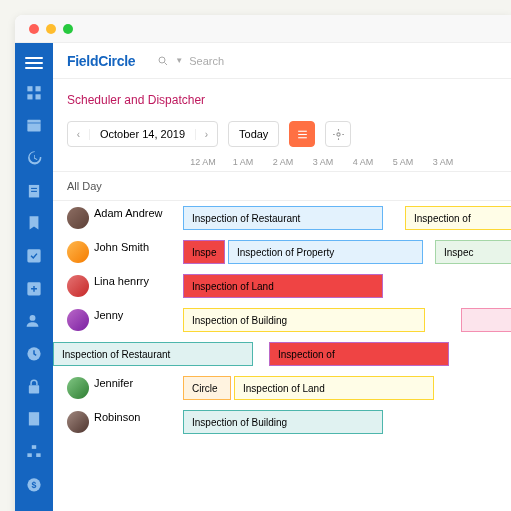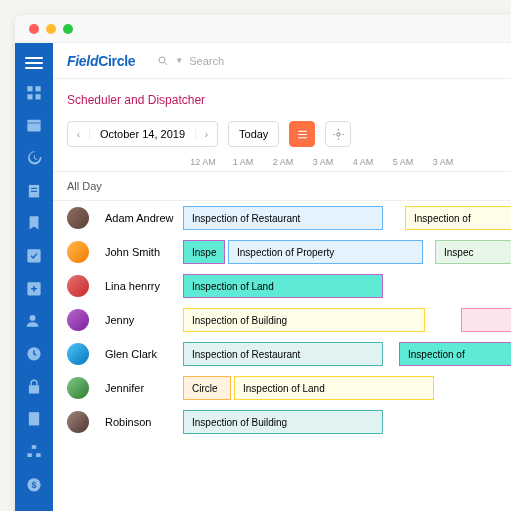--- a/index.html
+++ b/index.html
@@ -9,47 +9,47 @@
 .dot{width:10px;height:10px;border-radius:50%}
 .dot.r{background:#ff5f56}.dot.y{background:#ffbd2e}.dot.g{background:#27c93f}
 .app{display:flex;height:483px}
 .sidebar{width:38px;background:#1565c0;display:flex;flex-direction:column;align-items:center;padding-top:14px;gap:15px;flex-shrink:0}
 .sidebar .ic{width:18px;height:18px;fill:#bbdefb;opacity:0.75;cursor:pointer}
 .sidebar .hamburger{width:18px;height:12px;display:flex;flex-direction:column;justify-content:space-between;cursor:pointer}
 .sidebar .hamburger span{height:2px;background:#fff;border-radius:1px}
 .main{flex:1;display:flex;flex-direction:column;overflow:hidden}
 .header{height:36px;display:flex;align-items:center;padding:0 14px;border-bottom:1px solid #eee}
 .logo{font-size:14px;font-weight:700;color:#1565c0;letter-spacing:-0.3px;margin-right:22px}
-.logo .fc{font-style:italic}
+.logo .fc{}
 .search{display:flex;align-items:center;color:#aaa;font-size:11px;gap:6px}
 .search svg{width:12px;height:12px;fill:#aaa}
 .search .chev{font-size:8px}
 .subhead{font-size:12px;color:#be185d;padding:14px}
 .controls{display:flex;align-items:center;gap:10px;padding:0 14px 10px}
 .datebox{display:flex;align-items:center;border:1px solid #ddd;border-radius:4px;height:26px;overflow:hidden}
 .datebox .nav{width:22px;text-align:center;color:#999;font-size:10px;cursor:pointer;border-right:1px solid #eee}
 .datebox .nav:last-child{border:0;border-left:1px solid #eee}
 .datebox .date{font-size:11px;padding:0 10px}
 .today{border:1px solid #ddd;border-radius:4px;height:26px;padding:0 10px;font-size:11px;line-height:24px;cursor:pointer}
 .iconbox{width:26px;height:26px;border:1px solid #ddd;border-radius:4px;display:flex;align-items:center;justify-content:center;cursor:pointer}
 .iconbox.active{background:#ff7043;border-color:#ff7043}
 .iconbox svg{width:13px;height:13px;fill:#999}
 .iconbox.active svg{fill:#fff}
 .timeline-head{display:flex;padding-left:130px;font-size:9px;color:#999;padding-bottom:4px}
 .timeline-head span{width:40px;text-align:center}
 .allday{font-size:11px;color:#555;padding:8px 14px;border-top:1px solid #eee;border-bottom:1px solid #eee}
 .rows{}
 .row{display:flex;align-items:center;height:34px;position:relative}
-.row .user{display:flex;align-items:center;gap:16px;width:130px;padding-left:14px;flex-shrink:0}
+.row .user{display:flex;align-items:flex-start;gap:5px;width:130px;padding-left:14px;flex-shrink:0}
 .row .avatar{width:22px;height:22px;border-radius:50%;flex-shrink:0}
 .row .name{font-size:11px;white-space:nowrap}
 .row .bars{position:relative;flex:1;height:100%}
 .bar{position:absolute;top:5px;height:24px;border:1px solid;font-size:10px;display:flex;align-items:center;padding:0 8px;white-space:nowrap;overflow:hidden;cursor:pointer}
 .c-blue{background:#e3f2fd;border-color:#64b5f6}
-.c-purple{background:#5eead4;border-color:#ba68c8}
+.c-purple{background:#ef4444;border-color:#ba68c8}
 .c-yellow{background:#fffde7;border-color:#fdd835}
 .c-teal{background:#e0f2f1;border-color:#4db6ac}
 .c-orange{background:#fff3e0;border-color:#ffb74d}
 .c-pink{background:#fce4ec;border-color:#f48fb1}
 .c-green{background:#e8f5e9;border-color:#a5d6a7}
 .av0{background:linear-gradient(135deg,#8d6e63,#5d4037)}
 .av1{background:linear-gradient(135deg,#ffb74d,#f57c00)}
 .av2{background:linear-gradient(135deg,#e57373,#c62828)}
 .av3{background:linear-gradient(135deg,#ba68c8,#7b1fa2)}
 .av4{background:linear-gradient(135deg,#4fc3f7,#0277bd)}
@@ -212,24 +212,20 @@
             <div class="user">
               <div class="avatar av3"></div>
               <div class="name">Jenny</div>
             </div>
             <div class="bars">
               <div class="bar c-yellow" style="left: 0px; width: 242px;">Inspection of Building</div>
               <div class="bar c-pink" style="left: 278px; width: 120px;"></div>
             </div>
           </div>
           <div class="row">
-            <div class="user">
-              <div class="avatar av4"></div>
-              <div class="name">Glen Clark</div>
-            </div>
             <div class="bars">
               <div class="bar c-teal" style="left: 0px; width: 200px;">Inspection of Restaurant</div>
               <div class="bar c-purple" style="left: 216px; width: 180px;">Inspection of</div>
             </div>
           </div>
           <div class="row">
             <div class="user">
               <div class="avatar av5"></div>
               <div class="name">Jennifer</div>
             </div>

